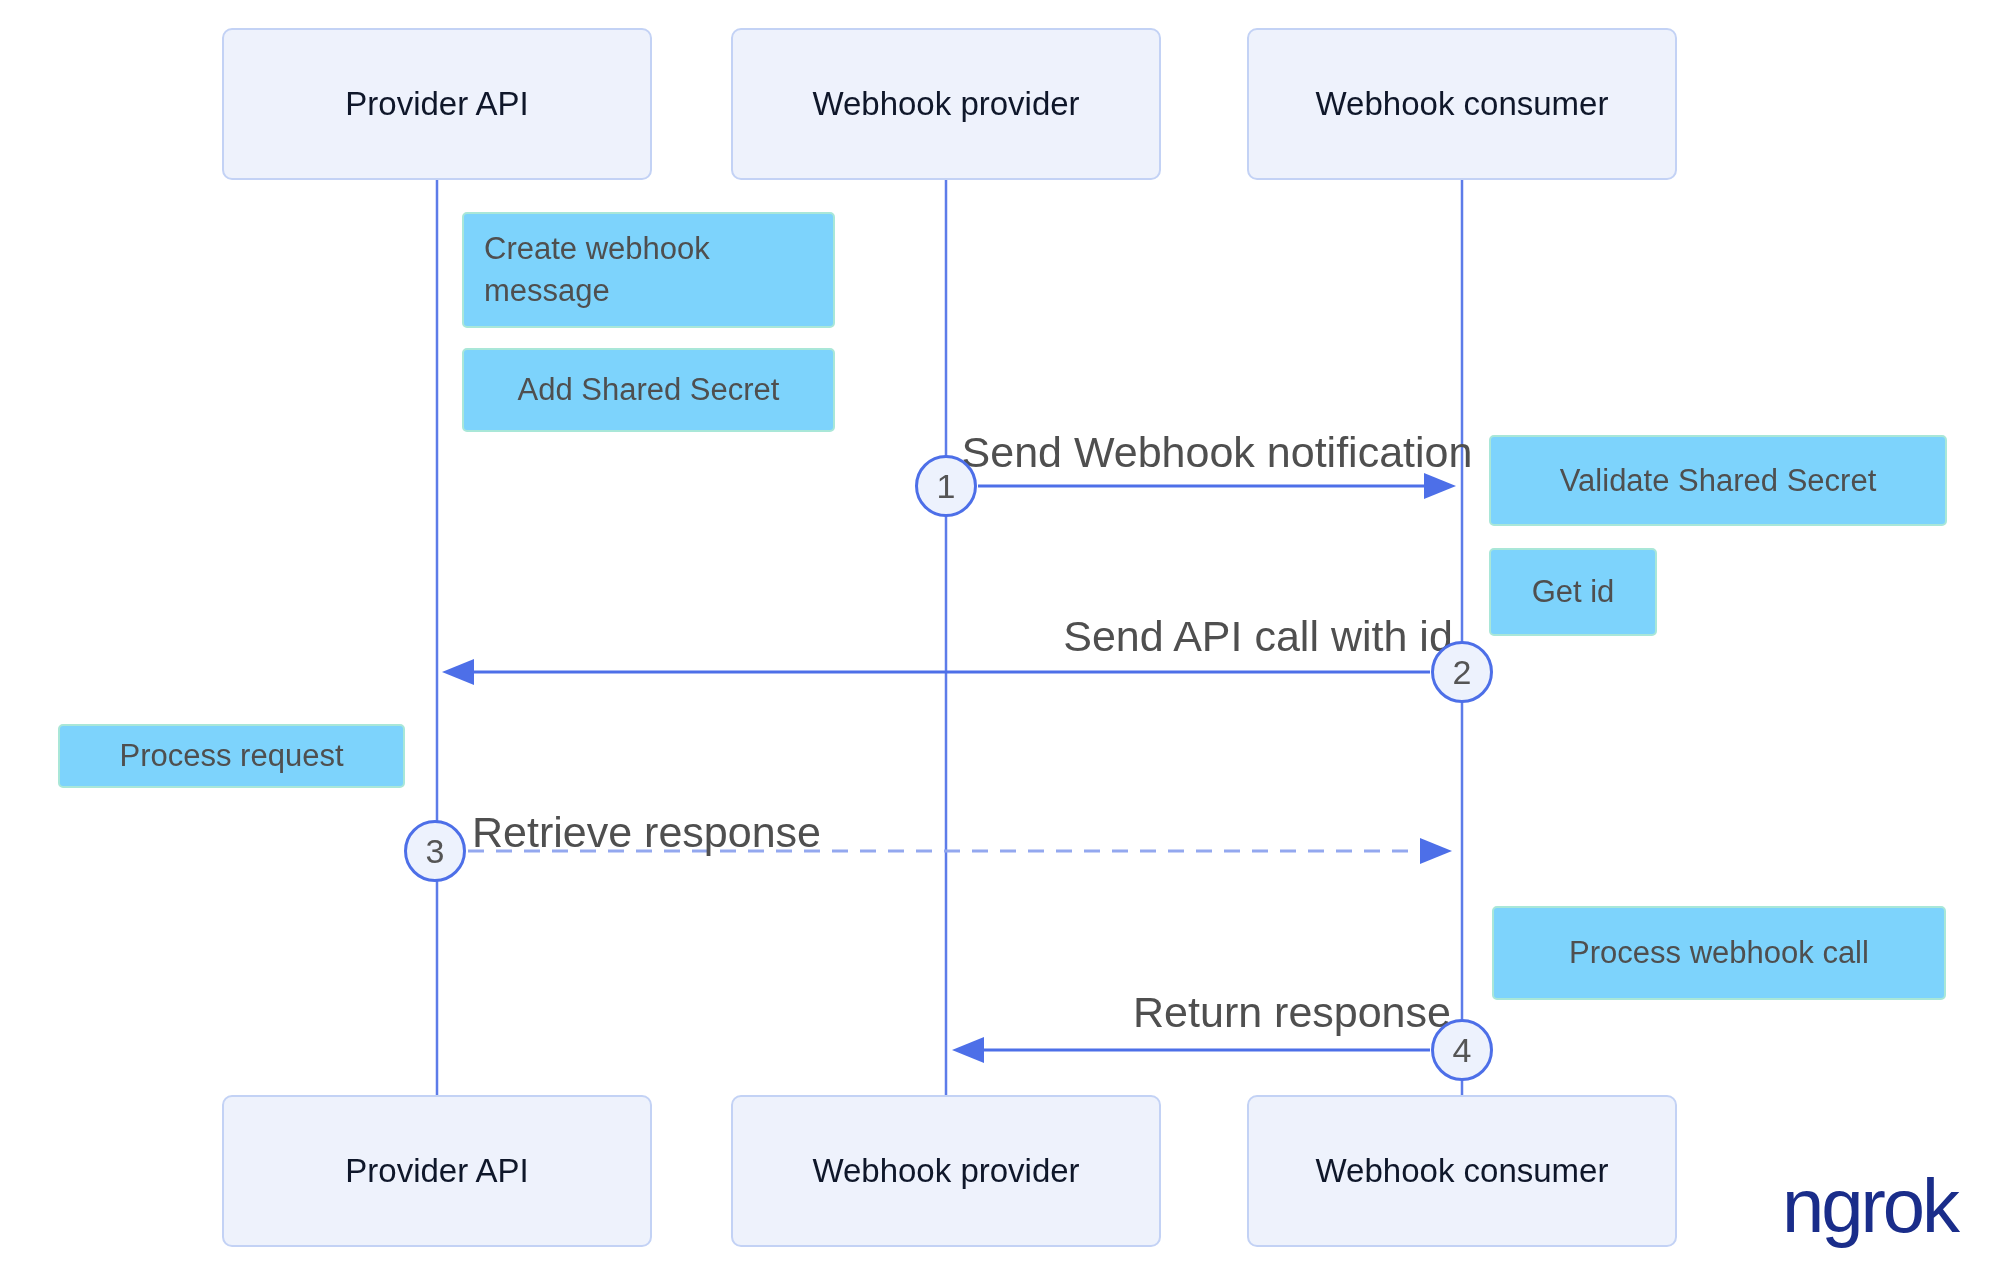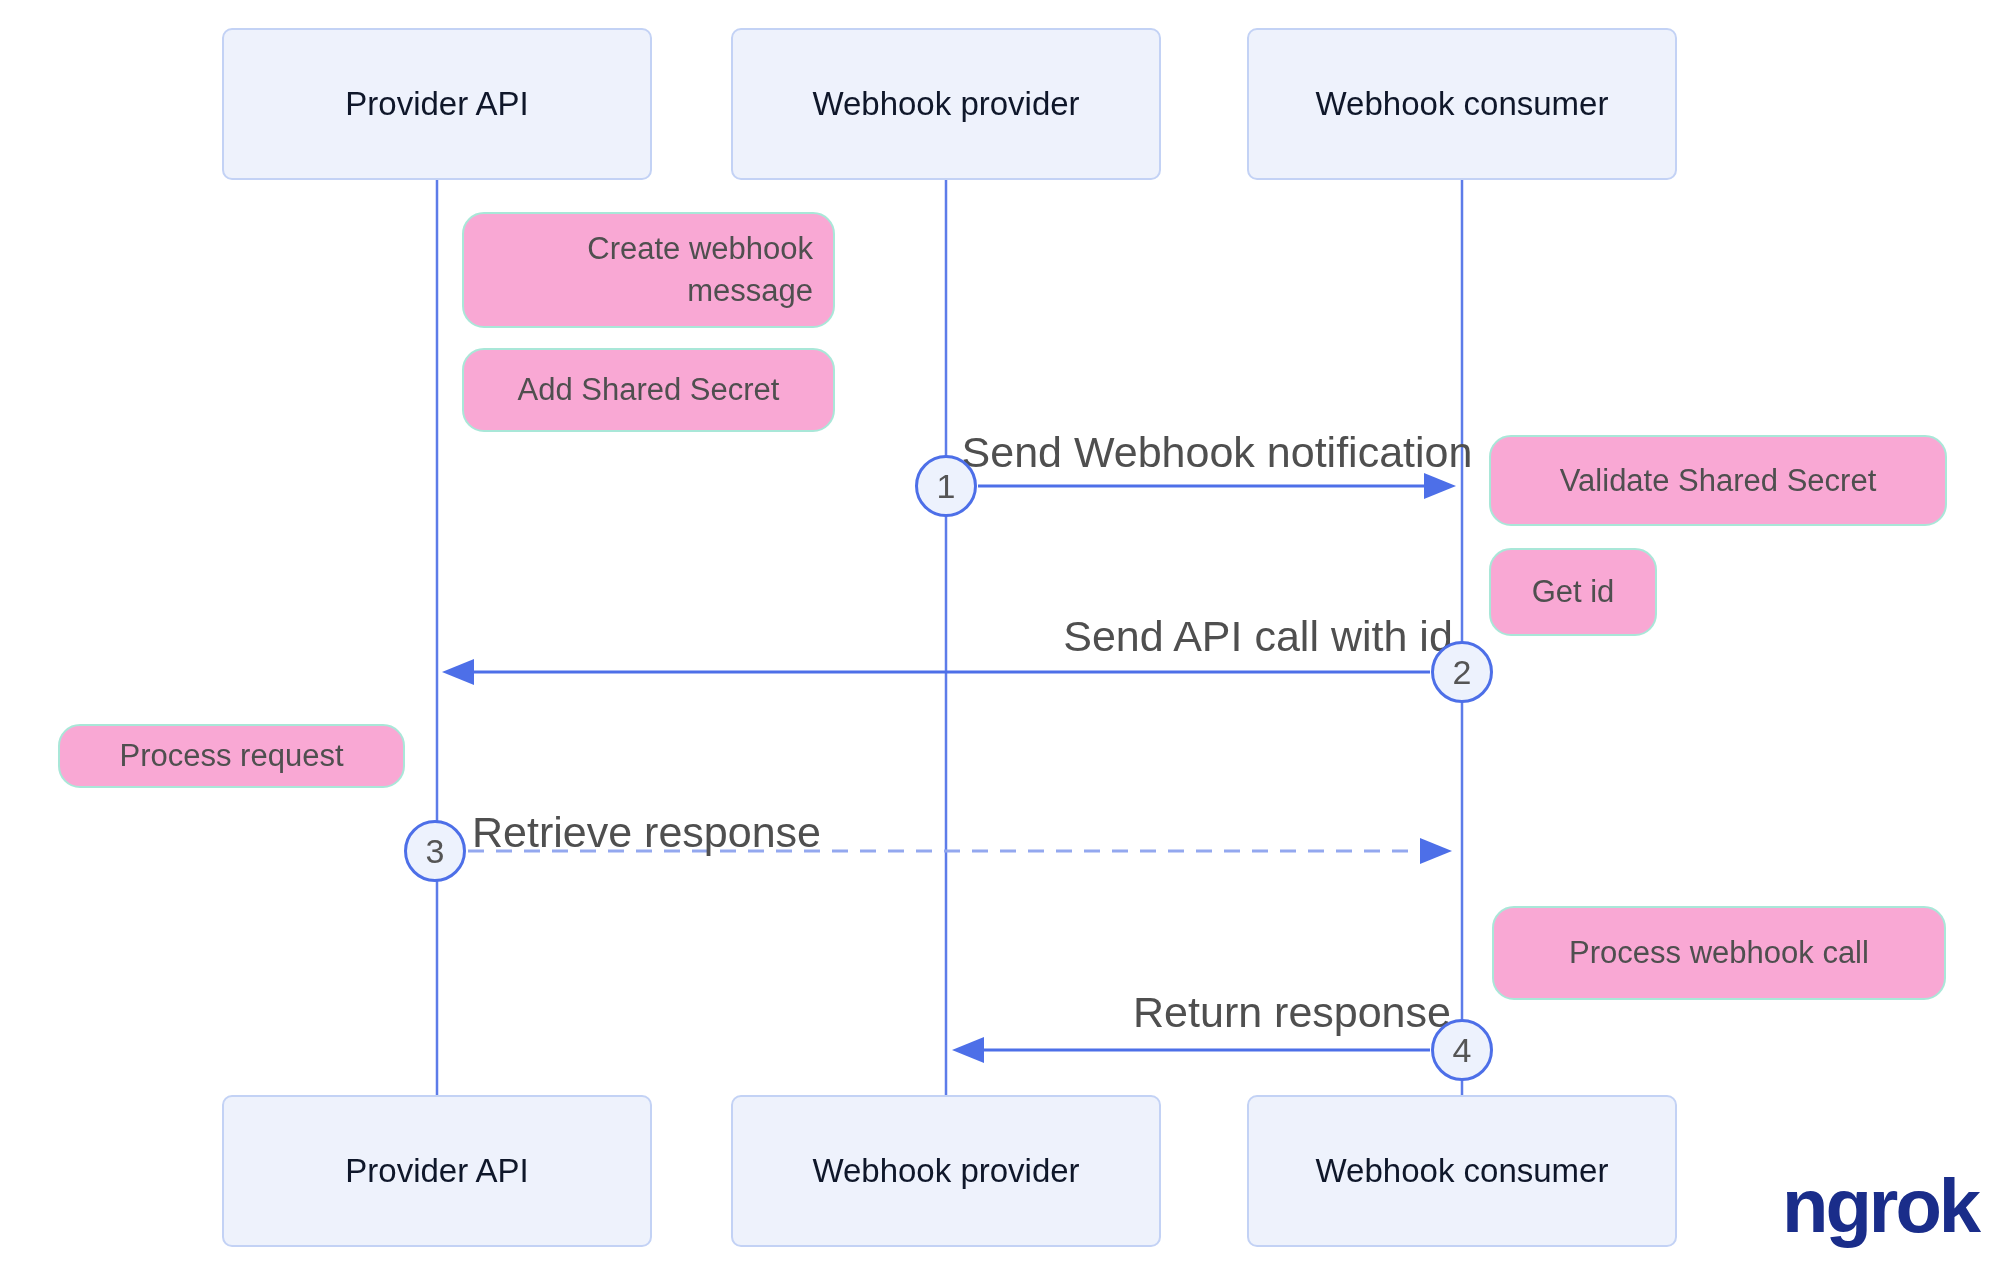--- a/index.html
+++ b/index.html
@@ -32,27 +32,27 @@
     align-items: center;
     justify-content: center;
     font-size: 33px;
     font-weight: 400;
     color: #0f172a;
     z-index: 3;
     box-sizing: border-box;
   }
   .action-box {
     position: absolute;
-    background: #f9a8d4;
+    background: #7dd3fc;
     border: 2px solid #a9e7d8;
-    border-radius: 22px;
+    border-radius: 5px;
     display: flex;
     align-items: center;
     justify-content: center;
-    text-align: right;
+    text-align: left;
     font-size: 31px;
     font-weight: 500;
     color: #4f4f4f;
     line-height: 1.35;
     z-index: 4;
     box-sizing: border-box;
     padding: 6px 20px;
   }
   .seq-circle {
     position: absolute;
@@ -82,21 +82,21 @@
   }
   .msg-label.left-anchored {
     transform: translateY(-50%);
     margin-top: 27px;
   }
   #ngrok-logo {
     position: absolute;
     left: 1782px;
     top: 1162px;
     font-size: 76px;
-    font-weight: 700;
+    font-weight: 400;
     letter-spacing: -3px;
     color: #1a2d8a;
     z-index: 6;
     font-family: "Liberation Sans", sans-serif;
   }
 </style>
 </head>
 <body>
 
 <div id="canvas">

